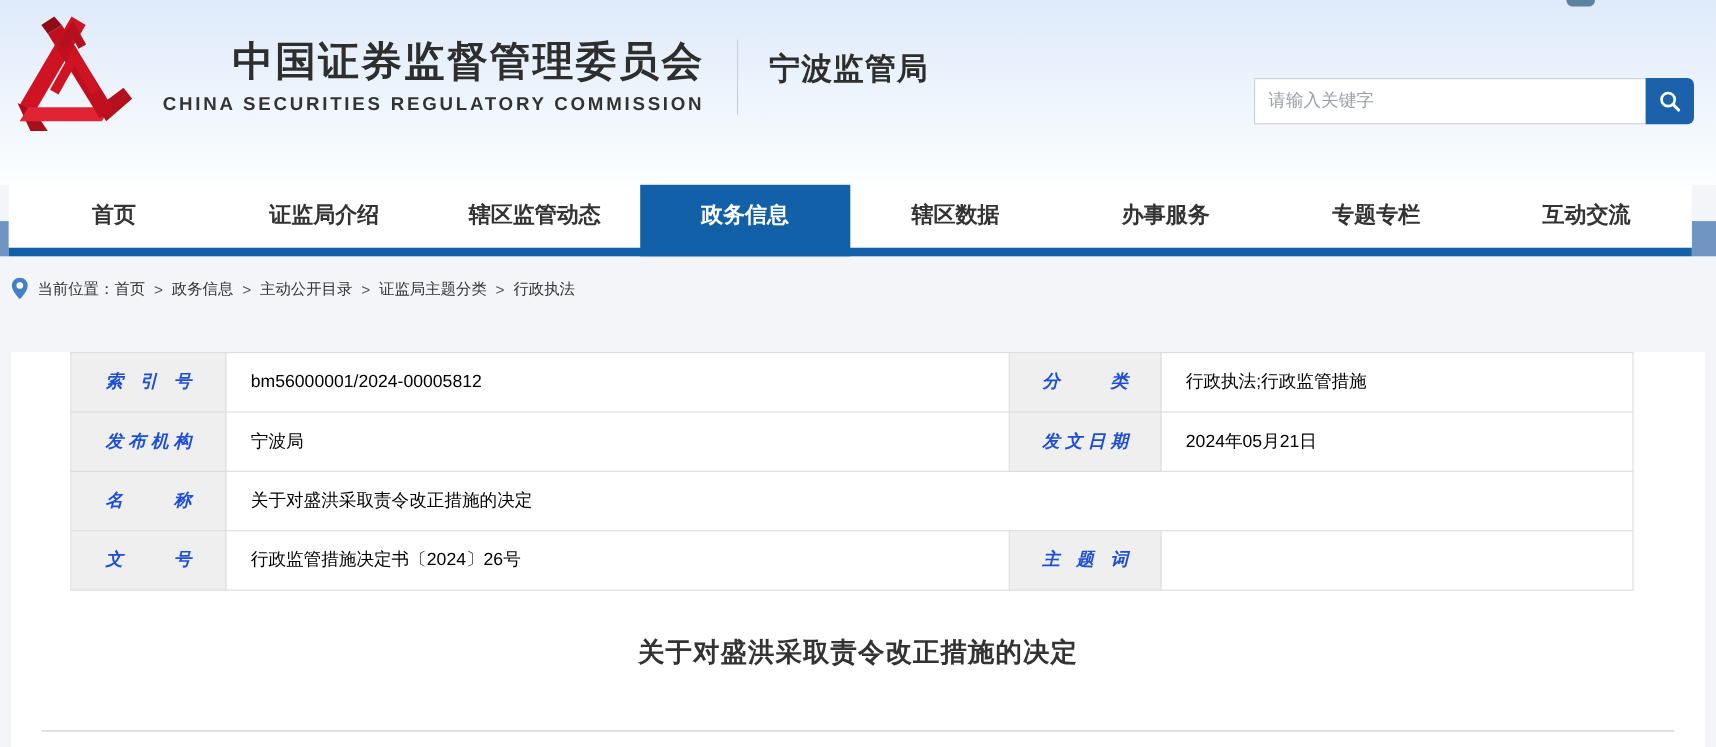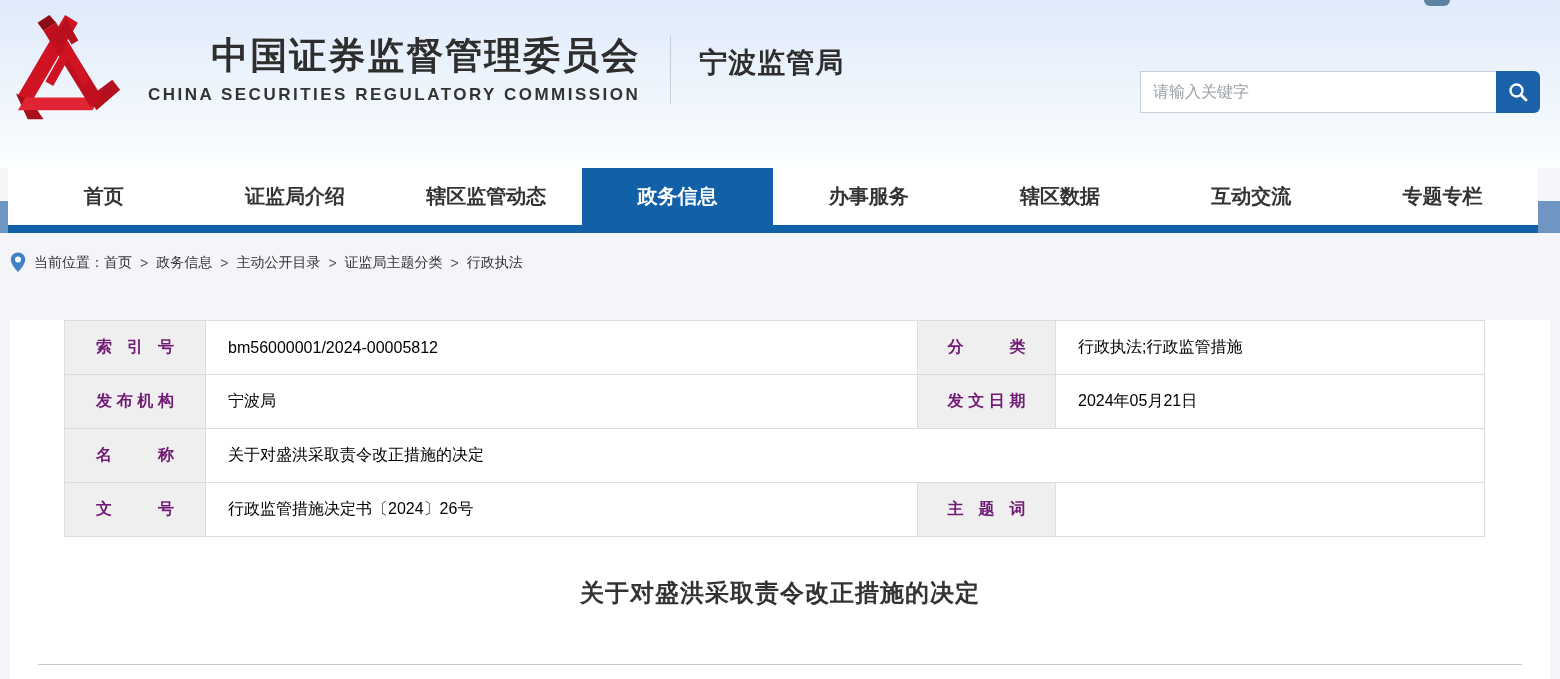--- a/index.html
+++ b/index.html
@@ -42,22 +42,22 @@
     background:#f3f5f8; font-size:14px; color:#333; }
   .crumb .pin { margin-right:8px; display:flex; }
   .crumb a { color:#333; text-decoration:none; cursor:pointer; }
   .crumb .sep { margin:0 8px; color:#555; }
 
   
   .card { margin:0 10px; background:#fff; height:387px; }
   .meta-table { width:1420px; margin:28px 0 0 54px; border-collapse:collapse; table-layout:fixed; }
   .meta-table td { border:1px solid #dcdcdc; height:54px; font-size:16px; vertical-align:middle; }
   .meta-table td.lbl { background:#efefef; text-align:center; }
-  .meta-table td.lbl span { display:inline-block; width:78px; font-weight:bold; color:#701a75;
-    text-align:justify; text-align-last:justify; }
+  .meta-table td.lbl span { display:inline-block; width:78px; font-weight:bold; color:#1d4ed8;
+    text-align:justify; text-align-last:justify;font-style:italic; }
   .meta-table td.val { padding-left:22px; color:#000000; background:#fff; }
 
   .doc-title { margin-top:40px; text-align:center; font-size:24px; font-weight:bold;
     color:#333; letter-spacing:1px; }
   .rule { border:none; border-top:1px solid #c9c9c9; margin:55px 28px 0 28px; }
 </style>
 </head>
 <body>
 
 <div class="header">
@@ -98,24 +98,24 @@
 
 <div class="navwrap">
   <div class="edge left"></div>
   <div class="edge right"></div>
   <div class="nav-strip"></div>
   <div class="navbar">
     <div class="nav-item">首页</div>
     <div class="nav-item">证监局介绍</div>
     <div class="nav-item">辖区监管动态</div>
     <div class="nav-item active">政务信息</div>
+    <div class="nav-item">辖区数据</div>
     <div class="nav-item">办事服务</div>
-    <div class="nav-item">辖区数据</div>
+    <div class="nav-item">专题专栏</div>
     <div class="nav-item">互动交流</div>
-    <div class="nav-item">专题专栏</div>
   </div>
 </div>
 
 <div class="crumb">
   <span class="pin">
     <svg width="16" height="21" viewBox="0 0 16 21">
       <path d="M8,0.5 C3.8,0.5 0.8,3.6 0.8,7.8 C0.8,13 8,20 8,20 S15.2,13 15.2,7.8 C15.2,3.6 12.2,0.5 8,0.5 Z" fill="#4181c6"></path>
       <circle cx="8" cy="7.6" r="3" fill="#fff"></circle>
     </svg>
   </span>

